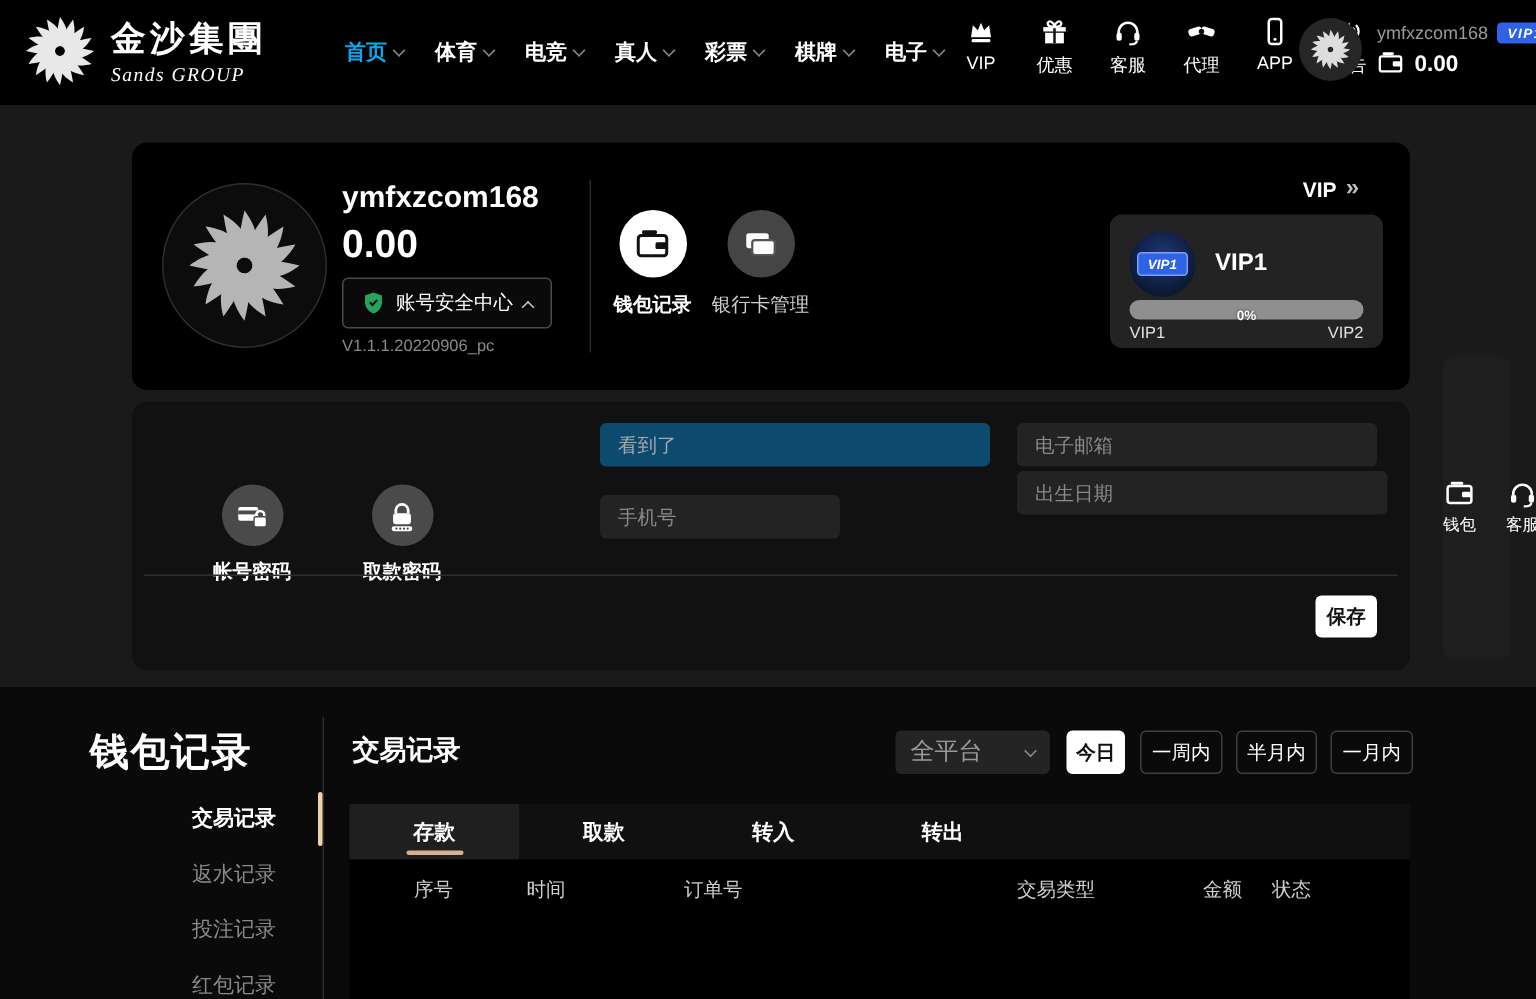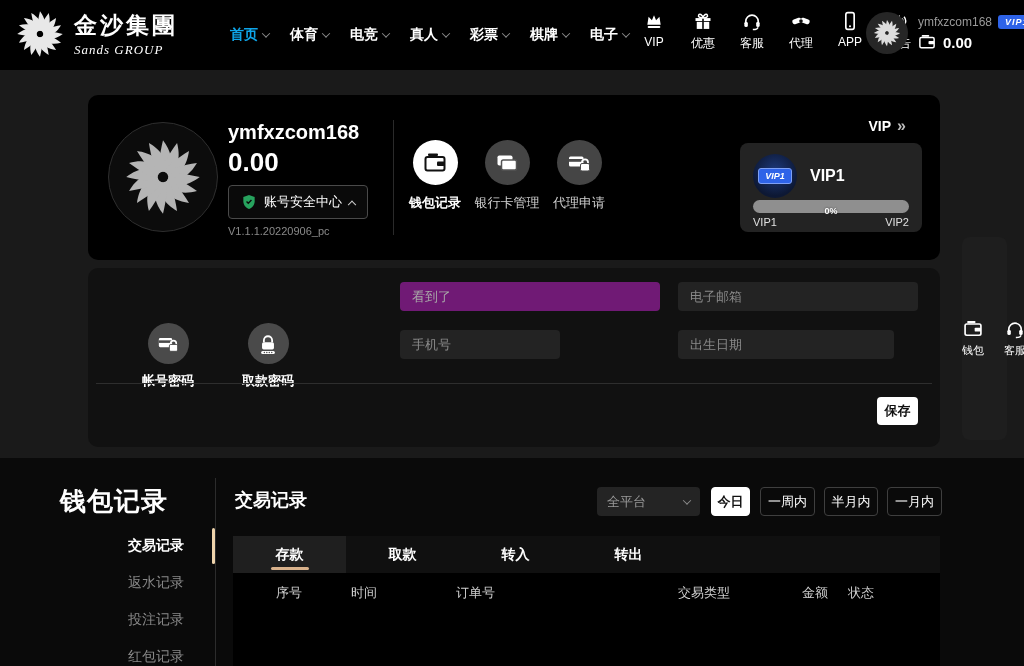--- a/index.html
+++ b/index.html
@@ -64,25 +64,25 @@
   
   .form-card { position:absolute; left:88px; top:198px; width:852px; height:179px; background:#111; border-radius:10px; }
   .notice { position:absolute; left:20px; top:12px; width:292px; color:#8a7a6d; font-size:12px; line-height:1.55; }
   .pw-items { position:absolute; left:45px; top:55px; display:flex; gap:30px; }
   .pw-item { width:70px; display:flex; flex-direction:column; align-items:center; gap:8px; cursor:pointer; }
   .pw-item .circ { width:41px; height:41px; border-radius:50%; background:#4a4a4a; color:#fff; display:flex; align-items:center; justify-content:center; }
   .pw-item .circ svg { width:22px; height:22px; }
   .pw-item .pw-label { font-size:13px; color:#fff; font-weight:bold; white-space:nowrap; }
   .f-input { position:absolute; height:29px; background:#232323; border:none; border-radius:4px; color:#a8a8a8; font-size:13px; padding:0 12px; font-family:"Liberation Sans", sans-serif; }
   .f-input::placeholder { color:#8a8a8a; }
-  .f-input.lit { background:#701a75; }
+  .f-input.lit { background:#0c4a6e; }
   .fi-1 { left:312px; top:14px; width:260px; }
   .fi-2 { left:590px; top:14px; width:240px; }
   .fi-3 { left:312px; top:62px; width:160px; }
-  .fi-4 { left:590px; top:62px; width:216px; }
+  .fi-4 { left:590px; top:46px; width:247px; }
   .form-divider { position:absolute; left:8px; right:8px; top:115px; height:1px; background:#2e2e2e; }
   .save-btn { position:absolute; right:22px; top:129px; width:41px; height:28px; background:#fff; color:#111; font-size:13px; border:none; border-radius:4px; font-weight:bold; cursor:pointer; font-family:"Liberation Sans", sans-serif; }
 
   
   .float-side { position:absolute; left:962px; top:237px; width:45px; height:203px; background:#1e1e1e; border-radius:8px; display:flex; flex-direction:row; align-items:center; padding:14px 0; gap:10px; }
   .fs-item { display:flex; flex-direction:column; align-items:center; gap:5px; color:#fff; cursor:pointer; }
   .fs-item svg { width:20px; height:20px; }
   .fs-label { font-size:11px; line-height:1.25; text-align:center; white-space:nowrap; }
   .fs-div { width:22px; height:1px; background:#3c3c3c; }
   .app-logo-box { width:24px; height:22px; background:#000; border-radius:4px; display:flex; align-items:center; justify-content:center; color:#fff; }
@@ -90,21 +90,21 @@
 
   
   .records { position:absolute; left:0; top:458px; width:1024px; height:208px; background:#0a0a0a; }
   .rec-heading { position:absolute; left:60px; top:26px; color:#fff; font-size:26px; font-weight:bold; letter-spacing:1px; }
   .rec-divider { position:absolute; left:215px; top:20px; bottom:0; width:1px; background:#2c2c2c; }
   .rec-menu-item { position:absolute; left:40px; width:160px; text-align:right; font-size:14px; color:#8a8a8a; cursor:pointer; padding-right:16px; }
   .rec-menu-item.active { color:#fff; font-weight:bold; }
   .m-0 { top:79px; } .m-1 { top:116px; } .m-2 { top:153px; } .m-3 { top:190px; }
   .menu-indicator { position:absolute; left:212px; top:70px; width:3px; height:36px; background:#eed3ab; border-radius:2px; }
   .panel-title { position:absolute; left:235px; top:30px; color:#fff; font-size:18px; font-weight:bold; }
-  .plat-select { position:absolute; left:597px; top:29px; width:103px; height:29px; background:#242424; border-radius:4px; display:flex; align-items:center; justify-content:space-between; padding:0 10px; color:#9a9a9a; font-size:13px; cursor:pointer; }
+  .plat-select { position:absolute; left:597px; top:29px; width:103px; height:29px; background:#242424; border-radius:4px; display:flex; align-items:center; justify-content:space-between; padding:0 10px; color:#9a9a9a; font-size:16px; cursor:pointer; }
   .date-btn { position:absolute; top:29px; height:29px; background:transparent; border:1px solid #3f3f3f; border-radius:4px; color:#fff; font-size:13px; cursor:pointer; font-family:"Liberation Sans", sans-serif; }
   .d-0 { left:711px; width:39px; background:#fff; color:#111; border-color:#fff; font-weight:bold; }
   .d-1 { left:760px; width:55px; } .d-2 { left:824px; width:54px; } .d-3 { left:887px; width:55px; }
   .tabstrip { position:absolute; left:233px; top:78px; width:707px; height:37px; background:#101010; display:flex; }
   .tab { width:113px; height:37px; display:flex; align-items:center; justify-content:center; color:#fff; font-size:14px; font-weight:bold; cursor:pointer; position:relative; }
   .tab.active { background:#1f1f1f; }
   .tab.active .tab-underline { position:absolute; bottom:3px; left:50%; margin-left:-19px; width:38px; height:3px; background:#d9b28c; border-radius:2px; }
   .thead { position:absolute; left:233px; top:115px; width:707px; height:37px; background:#000; }
   .th { position:absolute; top:11px; color:#cfcfcf; font-size:13px; }
   .th-0 { left:43px; } .th-1 { left:118px; } .th-2 { left:223px; } .th-3 { left:445px; } .th-4 { left:569px; } .th-5 { left:615px; }
@@ -336,28 +336,20 @@
           <span class="sc-label">钱包记录</span>
         </div>
         <div class="shortcut">
           <div class="circ">
               <svg viewBox="0 0 24 24">
                 <use href="#i-cards"></use>
               </svg>
             </div>
           <span class="sc-label">银行卡管理</span>
         </div>
-        <div class="shortcut">
-          <div class="circ">
-              <svg viewBox="0 0 24 24">
-                <use href="#i-cardlock"></use>
-              </svg>
-            </div>
-          <span class="sc-label">代理申请</span>
-        </div>
       </div>
 
       <div class="vip-link">
         <span>VIP</span>
         <span style="color:#bdbdbd;font-size:16px;">»</span>
       </div>
       <div class="vip-card">
         <div class="vip-badge-circ">
           <span class="vip-badge-pill">VIP1</span>
         </div>

